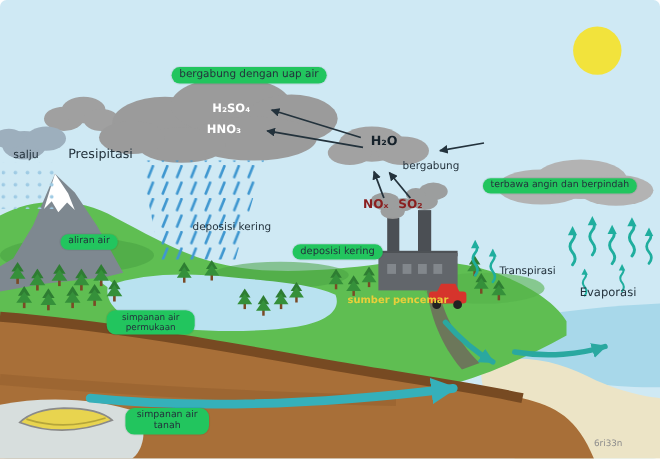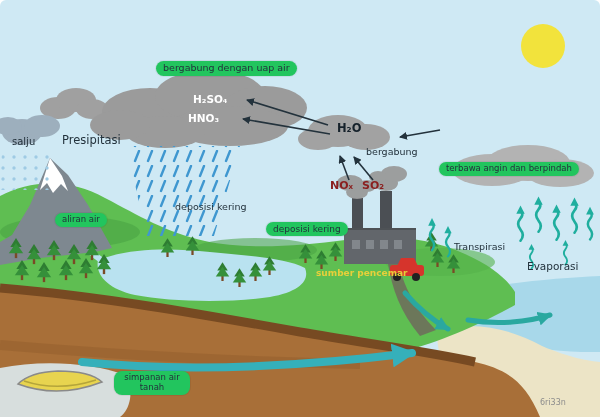--- a/index.html
+++ b/index.html
@@ -236,18 +236,19 @@
   <div class="lbl box" style="left:266px;top:222px;font-size:9px;">deposisi kering</div>
 
   <div class="lbl" style="left:316px;top:268px;font-size:9px;color:#e8cf3a;font-weight:bold;">sumber pencemar</div>
 
   <div class="lbl" style="left:454px;top:242px;font-size:9.5px;">Transpirasi</div>
 
   <div class="lbl" style="left:527px;top:260px;font-size:10.5px;">Evaporasi</div>
 
   <div class="lbl box" style="left:32px;top:213px;font-size:8.5px;margin-left:23px;">aliran air</div>
 
+  <div class="lbl box wrap" style="left:97px;top:282px;font-size:8px;width:66px;">simpanan air permukaan</div>
 
   <div class="lbl box wrap" style="left:114px;top:371px;font-size:8.5px;width:62px;">simpanan air tanah</div>
 
   <div class="lbl" style="left:540px;top:398px;font-size:8px;color:#8c8c8c;">6ri33n</div>
 
 </div>
 
 </body></html>

